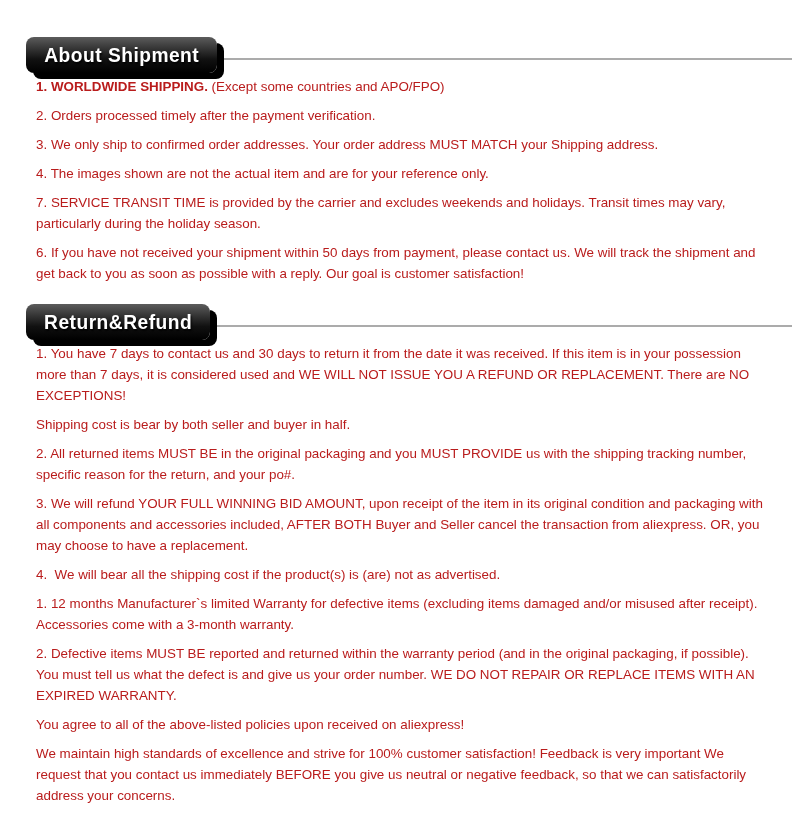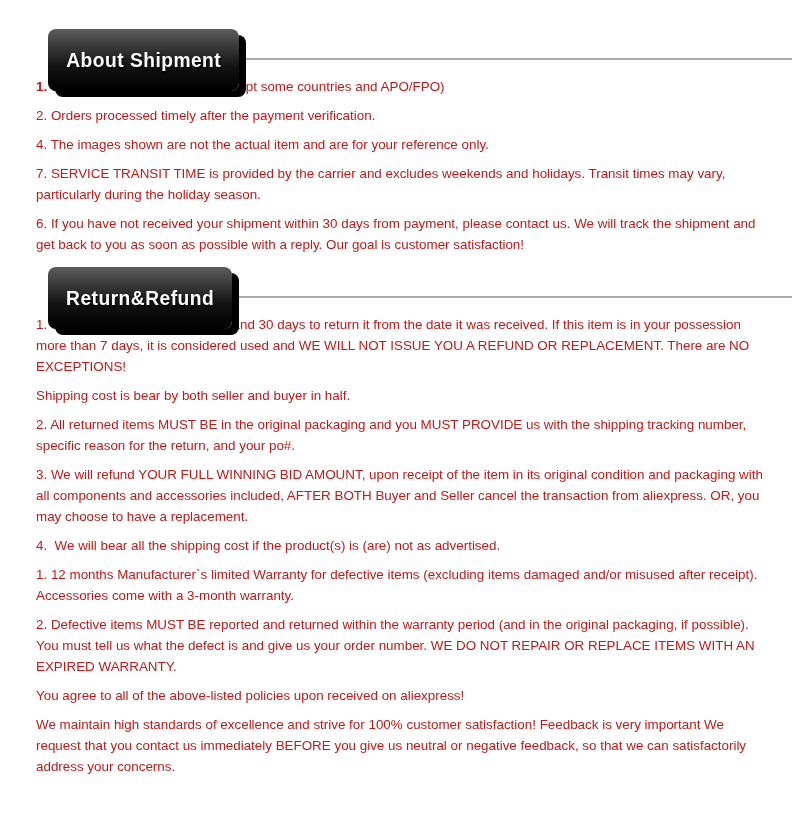--- a/index.html
+++ b/index.html
@@ -25,30 +25,29 @@
   .hdr-line {
     position: absolute;
     top: 33px;
     left: 60px;
     right: 8px;
     height: 2px;
     background: #ababab;
   }
   .hdr-btn {
     position: absolute;
-    top: 4px;
+    top: 12px;
     left: 26px;
     height: 36px;
     min-width: 126px;
-    padding: 13px 15px;
+    padding: 0 15px;
     border-radius: 8px;
     background: linear-gradient(to bottom, #5c5c5c 0%, #3a3a3a 28%, #111111 62%, #000000 100%);
     box-shadow: 7px 6px 0 #000000;
     text-align: center;
-    margin-left: 22px;
   }
   .hdr-text {
     display: inline-block;
     color: #ffffff;
     font-weight: bold;
     font-size: 20px;
     line-height: 36px;
     letter-spacing: 0.5px;
     white-space: nowrap;
     text-shadow: 1px 2px 2px rgba(0,0,0,0.9);
@@ -74,23 +73,24 @@
   <section class="section">
     <div class="hdr">
       <div class="hdr-line"></div>
       <div class="hdr-btn">
         <span class="hdr-text">About Shipment</span>
       </div>
     </div>
     <div class="sec-body">
         <p><b>1. WORLDWIDE SHIPPING.</b><span> (Except some countries and APO/FPO)</span></p>
         <p><span>2. Orders processed timely after the payment verification.</span></p>
+        <p><span>3. We only ship to confirmed order addresses. Your order address MUST MATCH your Shipping address.</span></p>
         <p><span>4. The images shown are not the actual item and are for your reference only.</span></p>
         <p><span>7. SERVICE TRANSIT TIME is provided by the carrier and excludes weekends and holidays. Transit times may vary, particularly during the holiday season.</span></p>
-        <p><span>6. If you have not received your shipment within 30 days from payment, please contact us. We will track the shipment and get back to you as soon as possible with a reply. Our goal is customer satisfaction!</span></p>
+        <p><span>6. If you have not received your shipment within 50 days from payment, please contact us. We will track the shipment and get back to you as soon as possible with a reply. Our goal is customer satisfaction!</span></p>
       </div>
   </section>
 
   <section class="section">
     <div class="hdr">
       <div class="hdr-line"></div>
       <div class="hdr-btn">
         <span class="hdr-text">Return&amp;Refund</span>
       </div>
     </div>

